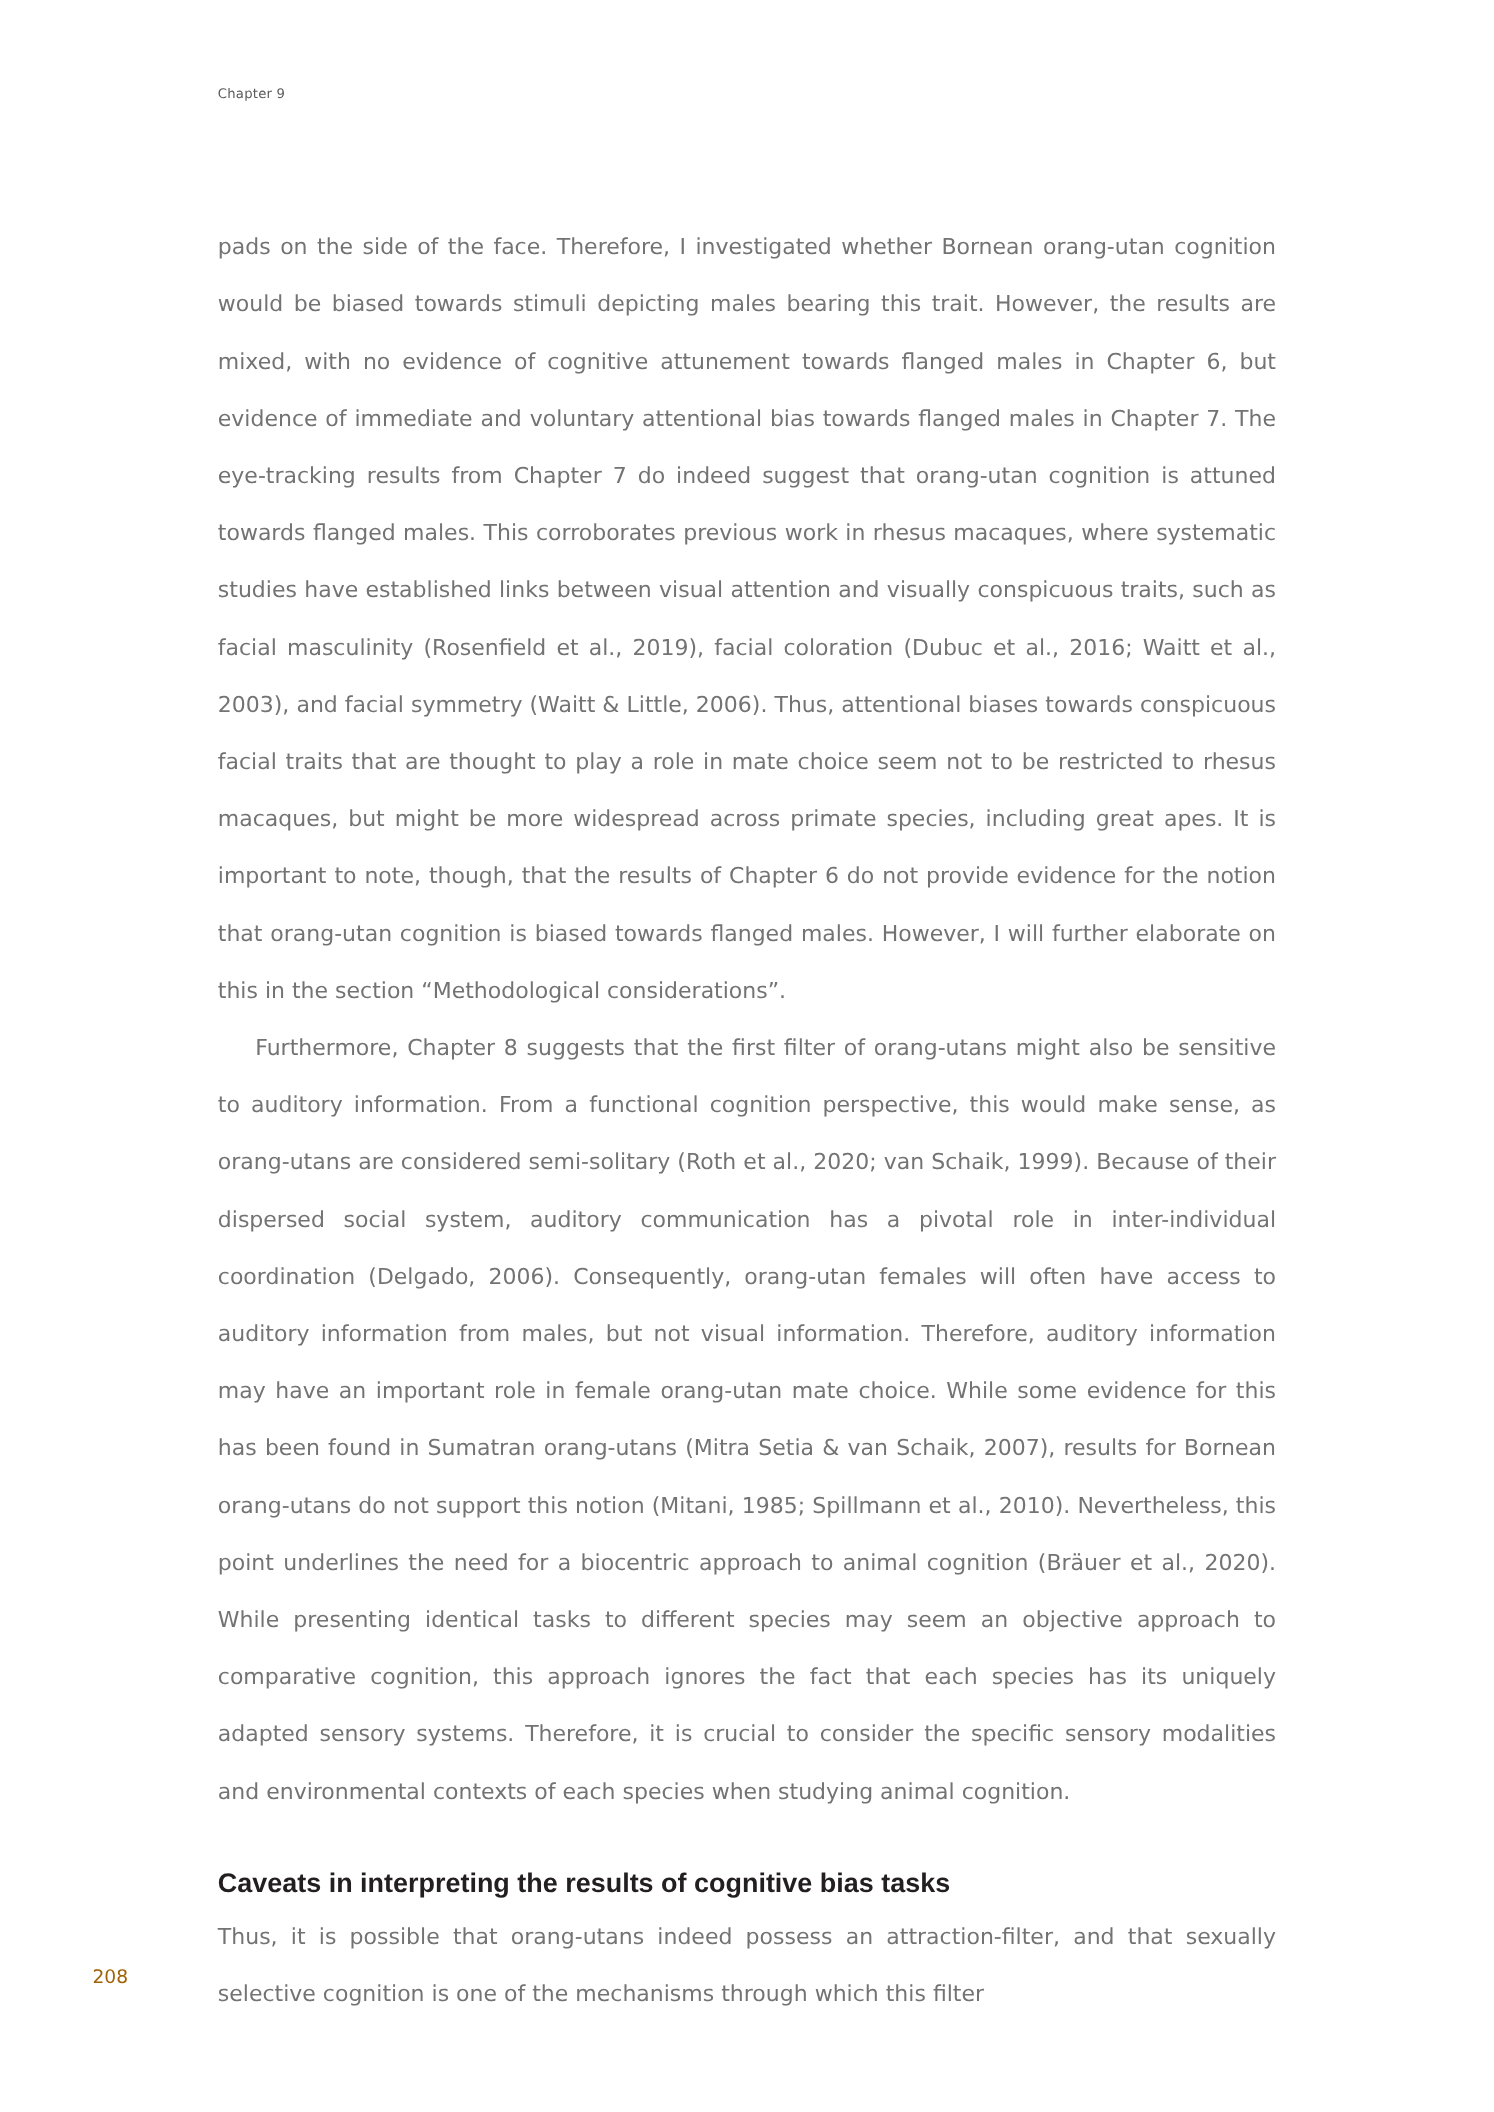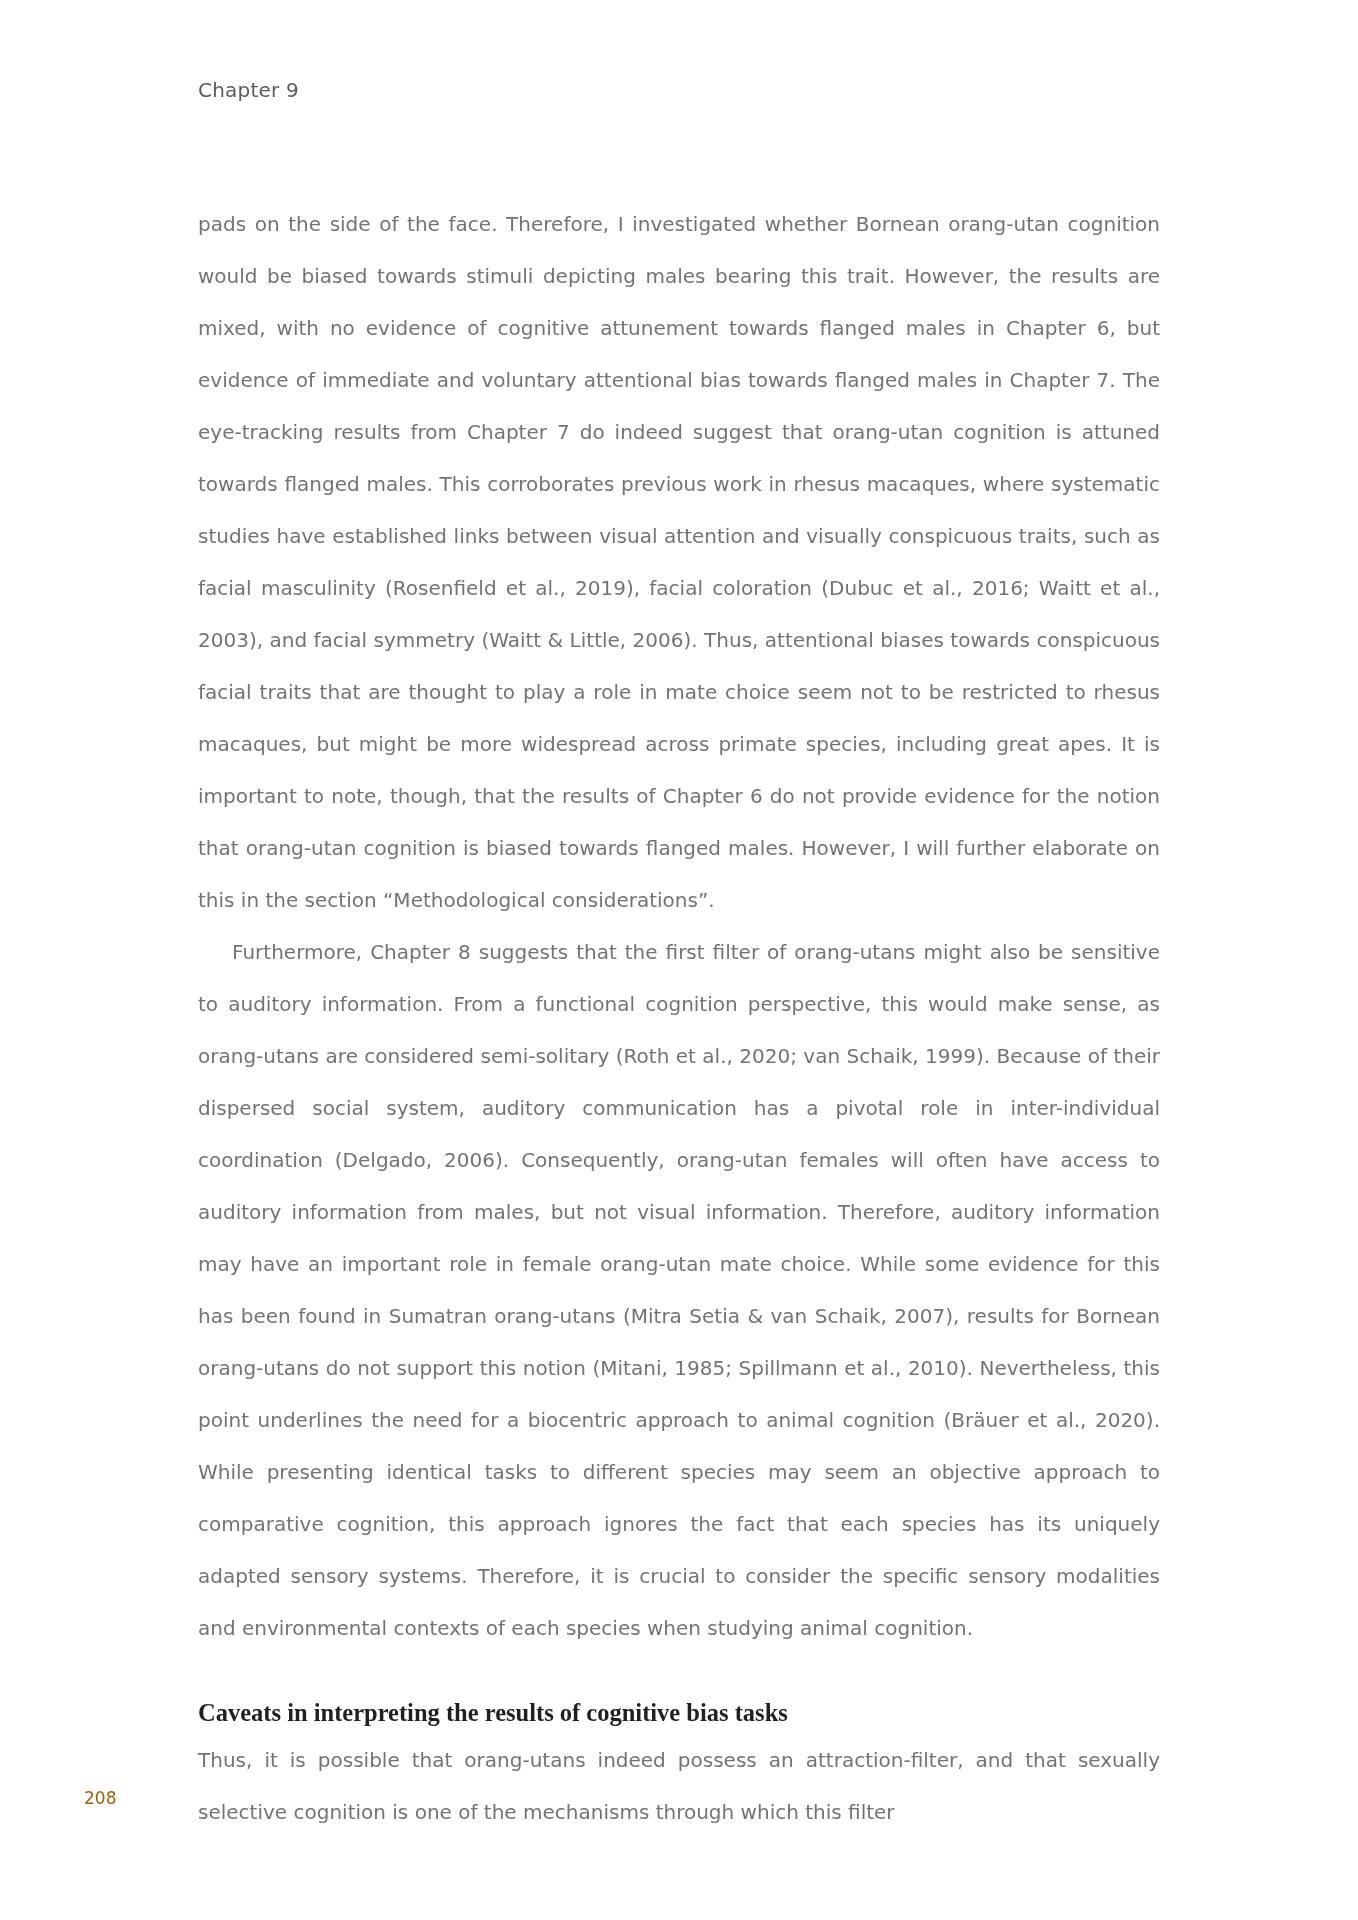--- a/index.html
+++ b/index.html
@@ -14,21 +14,21 @@
     background: #ffffff;
     font-family: "DejaVu Sans", sans-serif;
     color: #231f20;
     box-sizing: border-box;
     overflow: hidden;
   }
   .running-head {
     position: absolute;
     top: 78px;
     left: 198px;
-    font-size: 20px;
+    font-size: 12px;
     color: #5b5b5b;
     letter-spacing: 0.2px;
   }
   .content {
     position: absolute;
     top: 198px;
     left: 198px;
     width: 962px;
   }
   .para {
@@ -37,21 +37,21 @@
     text-align: justify;
     text-justify: inter-word;
     margin: 0;
     color: #737373;
     hyphens: manual;
   }
   .para.indent {
     text-indent: 34px;
   }
   .section-heading {
-    font-family: Liberation Serif, serif;
+    font-family: Liberation Sans, sans-serif;
     font-size: 24.5px;
     font-weight: bold;
     color: #231f20;
     margin: 42px 0 4px 0;
     line-height: 34px;
   }
   .para.tail {
     margin-top: 0;
   }
   .folio {

